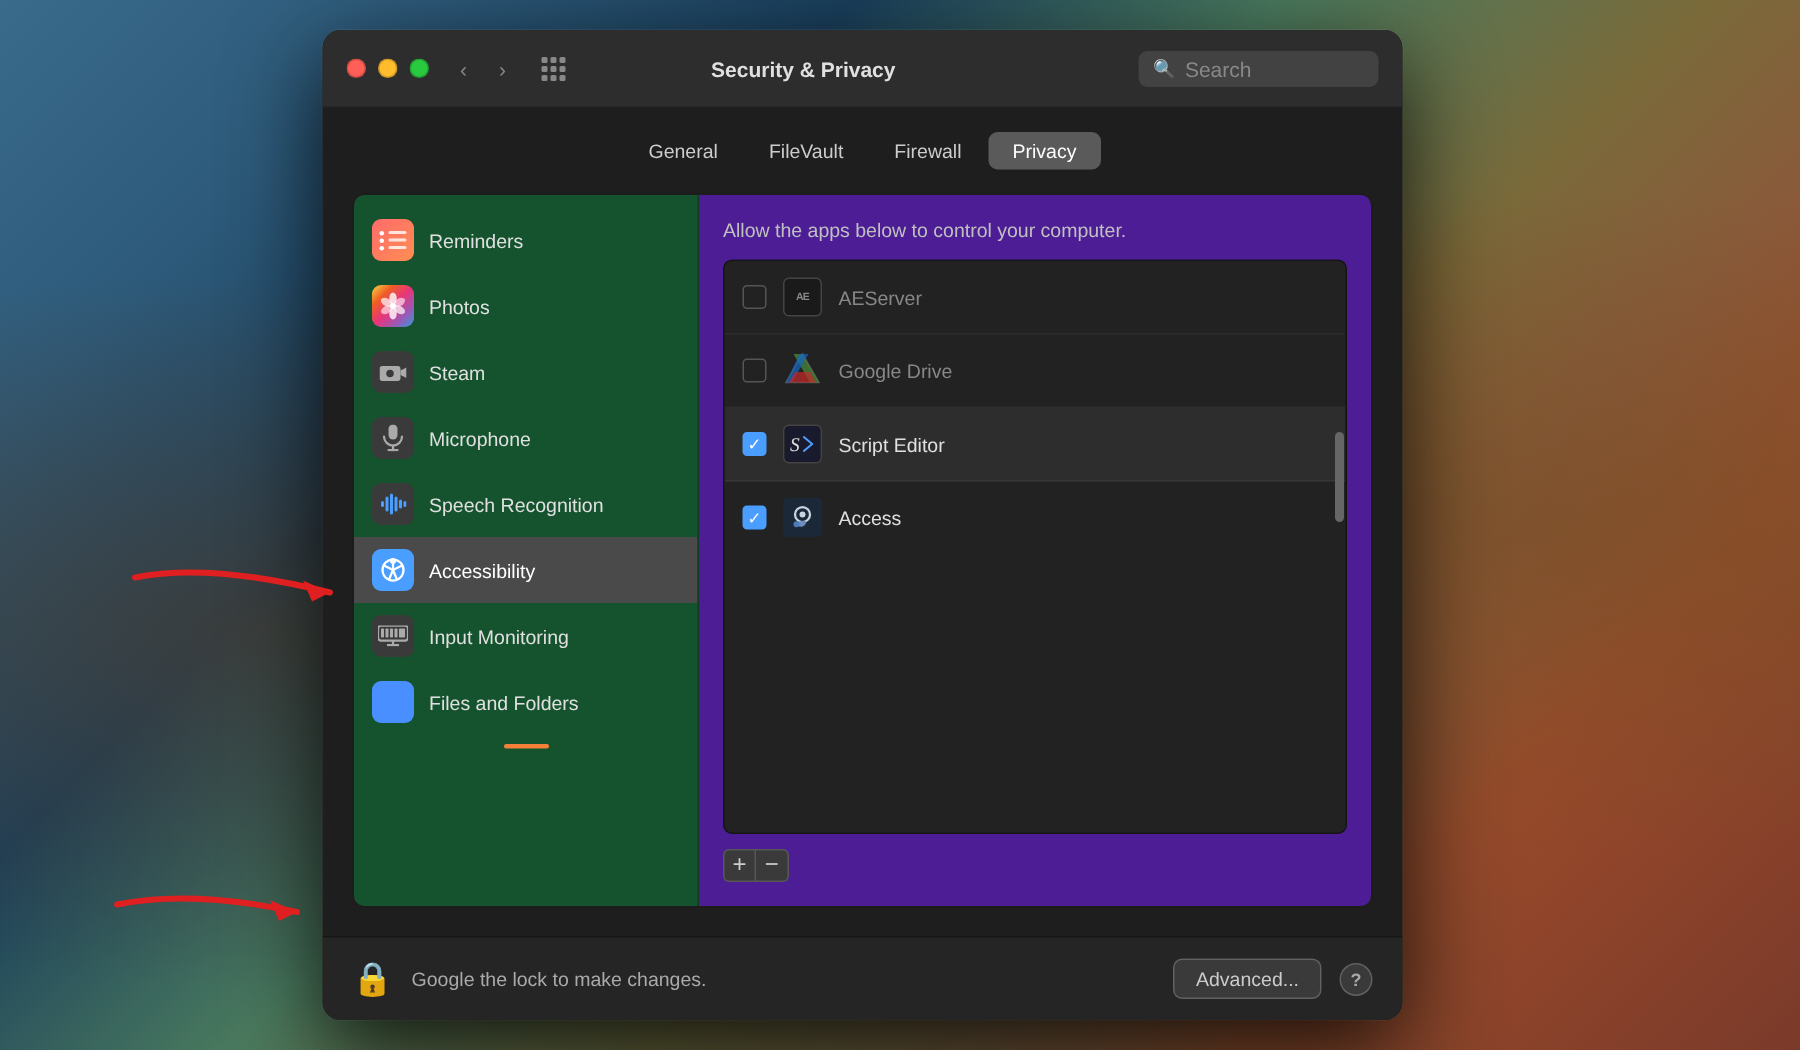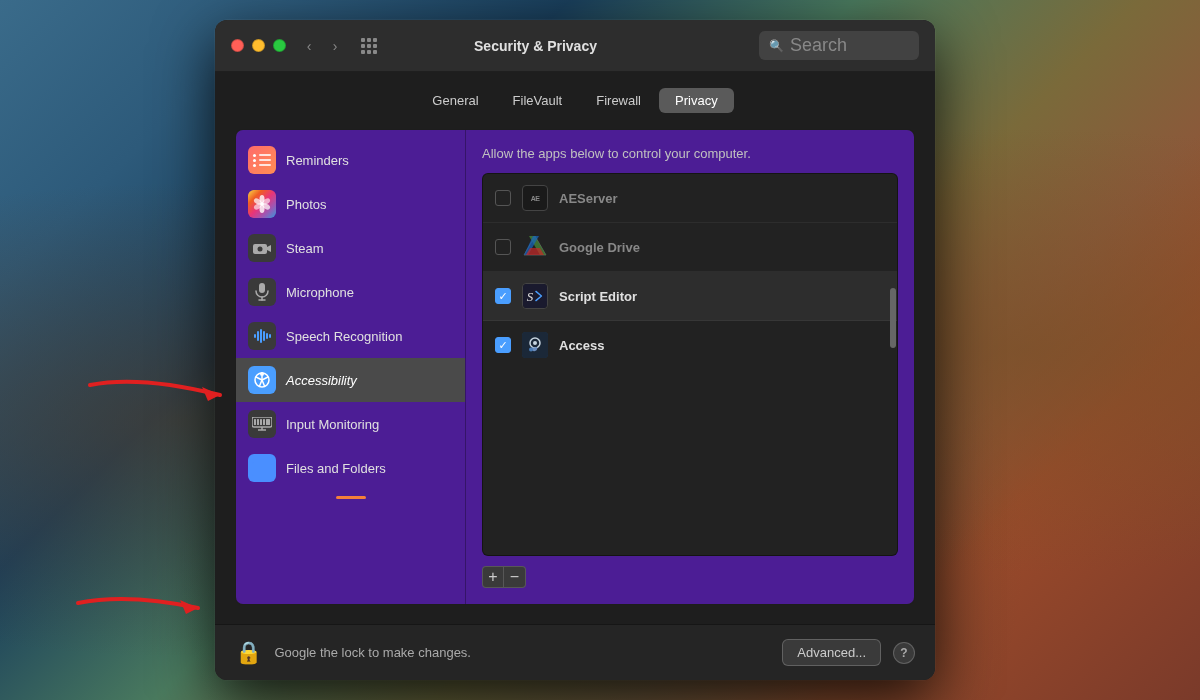--- a/index.html
+++ b/index.html
@@ -123,21 +123,21 @@
       width: 160px;
     }
 
     .search-icon-svg {
       color: #888;
       font-size: 12px;
     }
 
     .search-placeholder {
       color: #888;
-      font-size: 18px;
+      font-size: 14px;
     }
 
     
     .content {
       padding: 16px 20px;
       height: calc(100% - 52px - 56px);
       overflow: hidden;
     }
 
     
@@ -171,21 +171,21 @@
       height: calc(100% - 44px);
       background: #2a2a2a;
       border-radius: 8px;
       overflow: hidden;
       border: 1px solid rgba(0,0,0,0.3);
     }
 
     
     .sidebar {
       width: 230px;
-      background: #4c1d95;
+      background: #14532d;
       border-right: 1px solid rgba(0,0,0,0.3);
       overflow-y: auto;
       flex-shrink: 0;
       padding: 8px 0;
     }
 
     .sidebar::-webkit-scrollbar {
       width: 6px;
     }
     .sidebar::-webkit-scrollbar-track {
@@ -200,21 +200,20 @@
       display: flex;
       align-items: center;
       padding: 8px 12px;
       gap: 10px;
       cursor: pointer;
       border-radius: 0;
     }
 
     .sidebar-item.active {
       background: #4a4a4a;
-      font-style: italic;
     }
 
     .sidebar-icon {
       width: 28px;
       height: 28px;
       border-radius: 6px;
       display: flex;
       align-items: center;
       justify-content: center;
       font-size: 16px;
@@ -360,21 +359,20 @@
       border-radius: 5px;
       flex-shrink: 0;
       display: flex;
       align-items: center;
       justify-content: center;
     }
 
     .app-name {
       color: #888;
       font-size: 13px;
-      font-weight: bold;
     }
 
     .app-item.enabled .app-name {
       color: #e0e0e0;
     }
 
     
     .scrollbar-track {
       position: absolute;
       right: 0;

